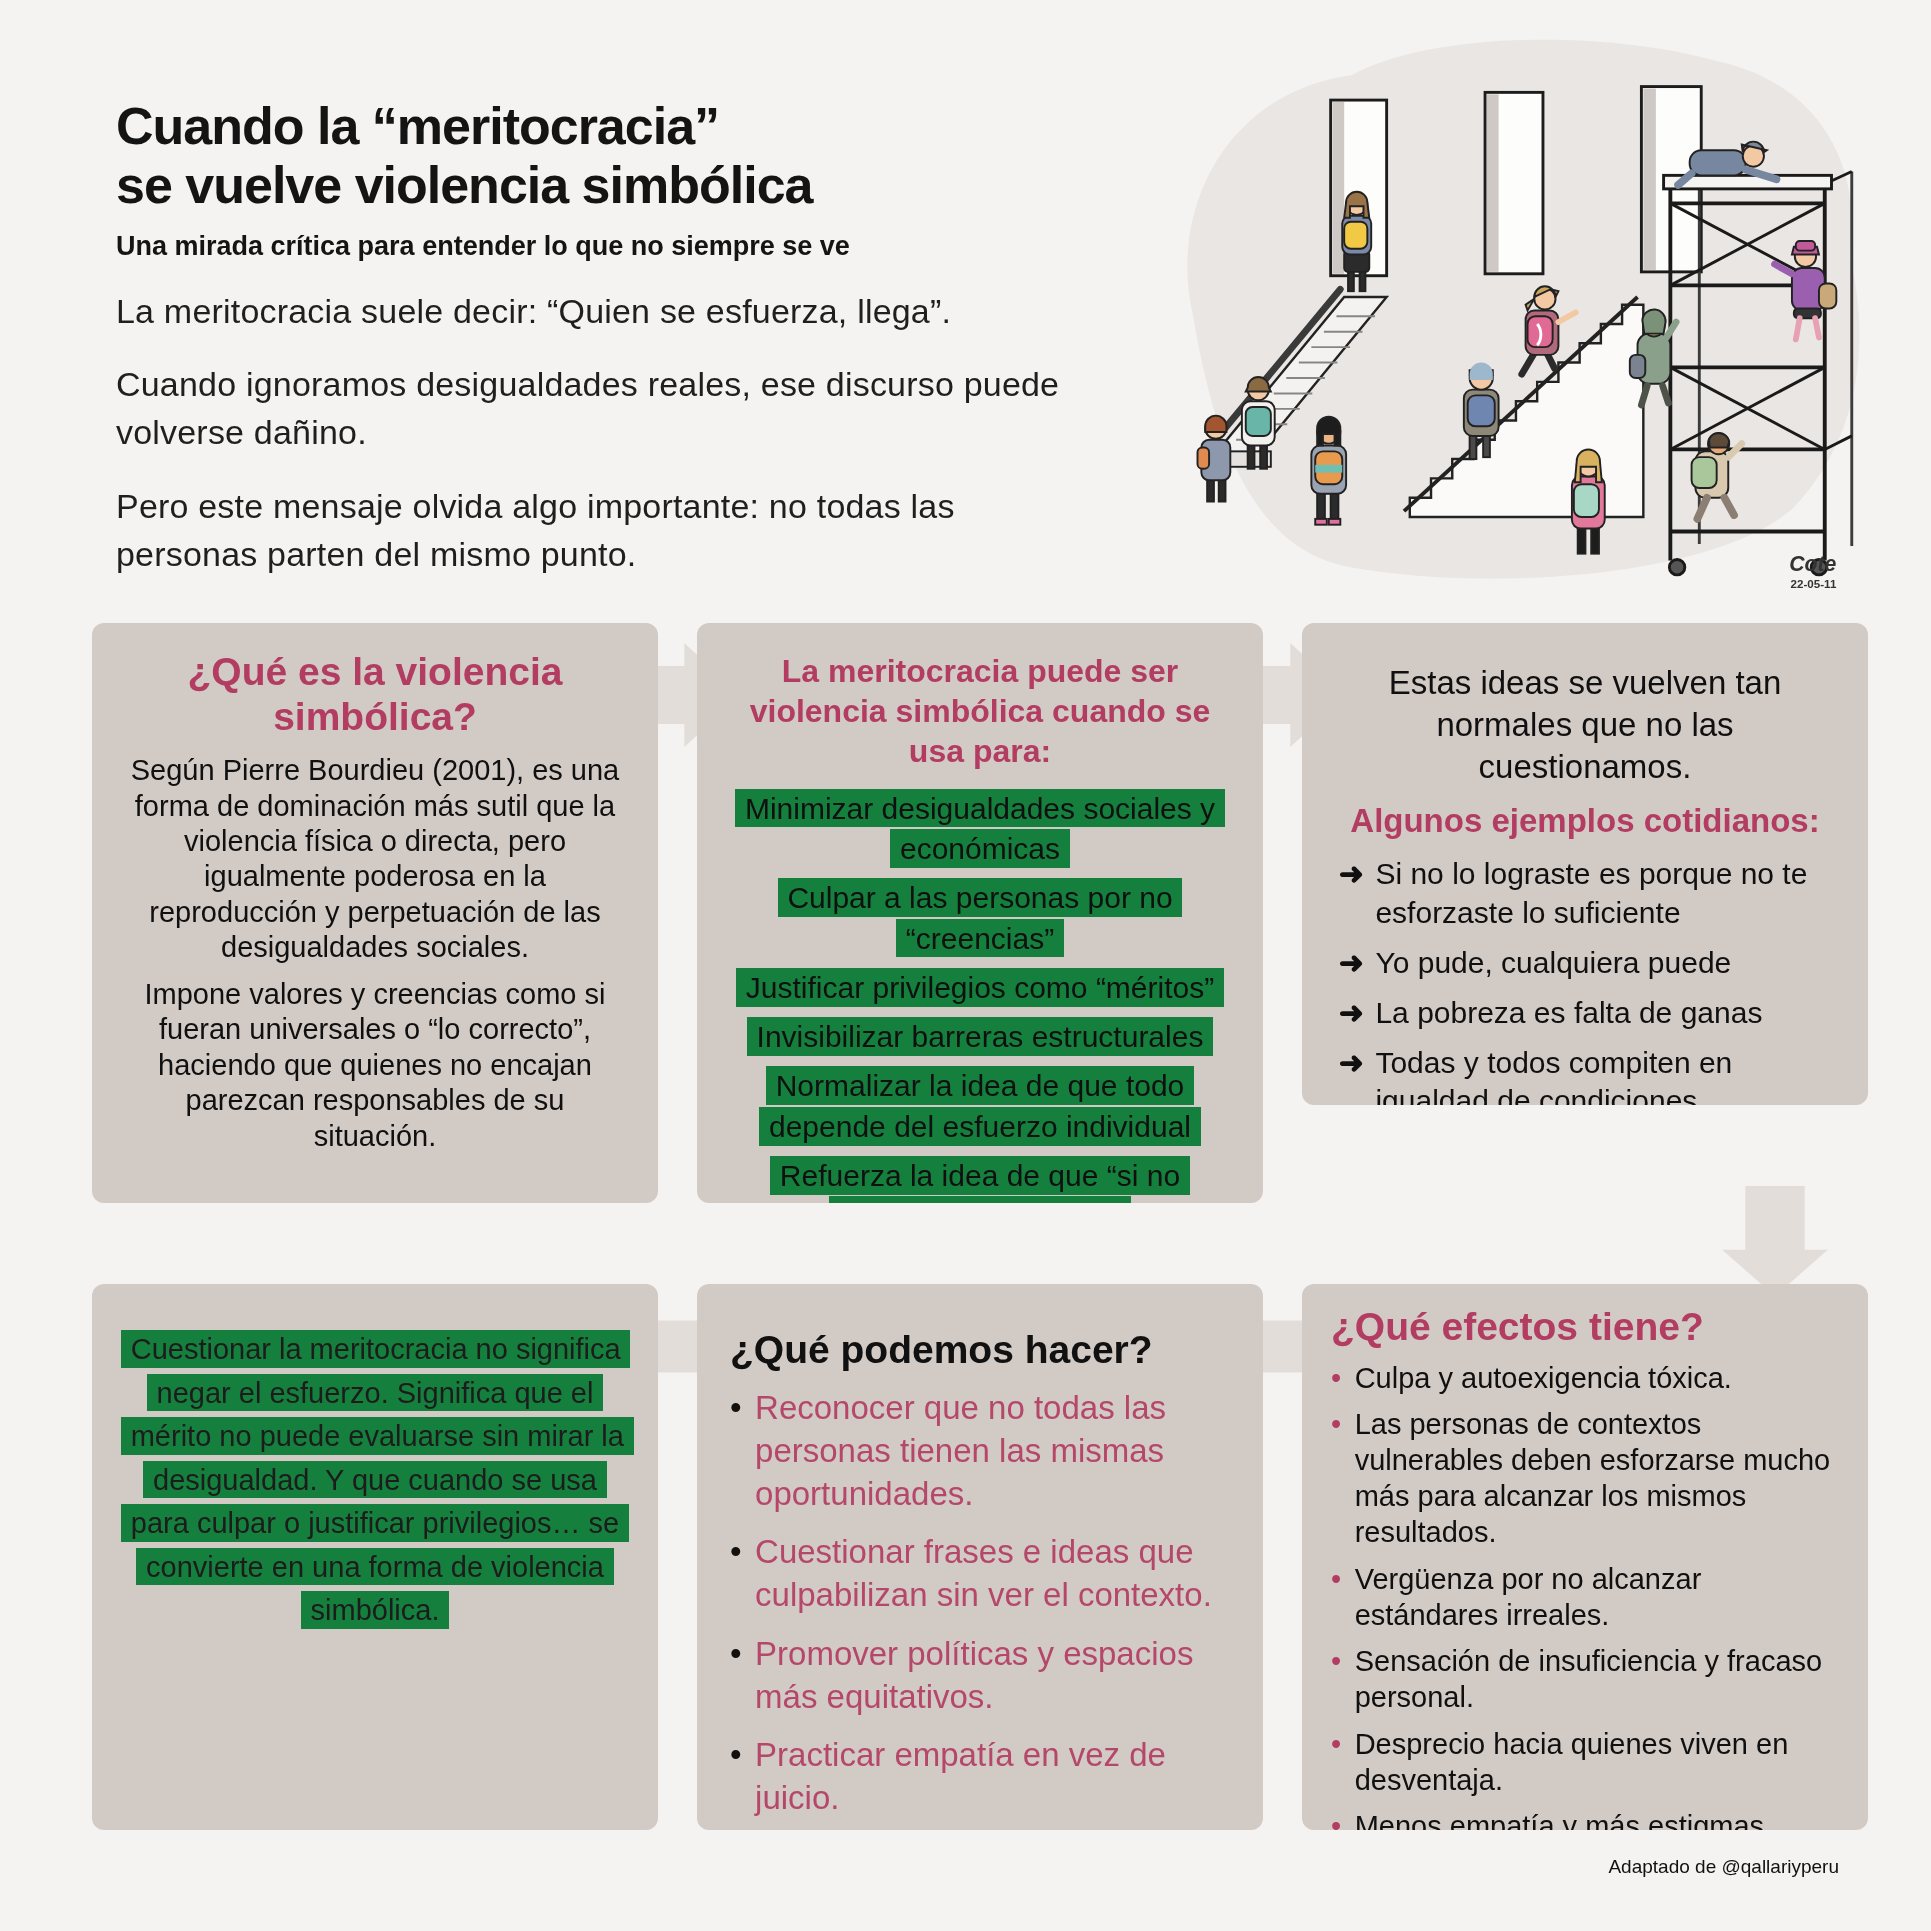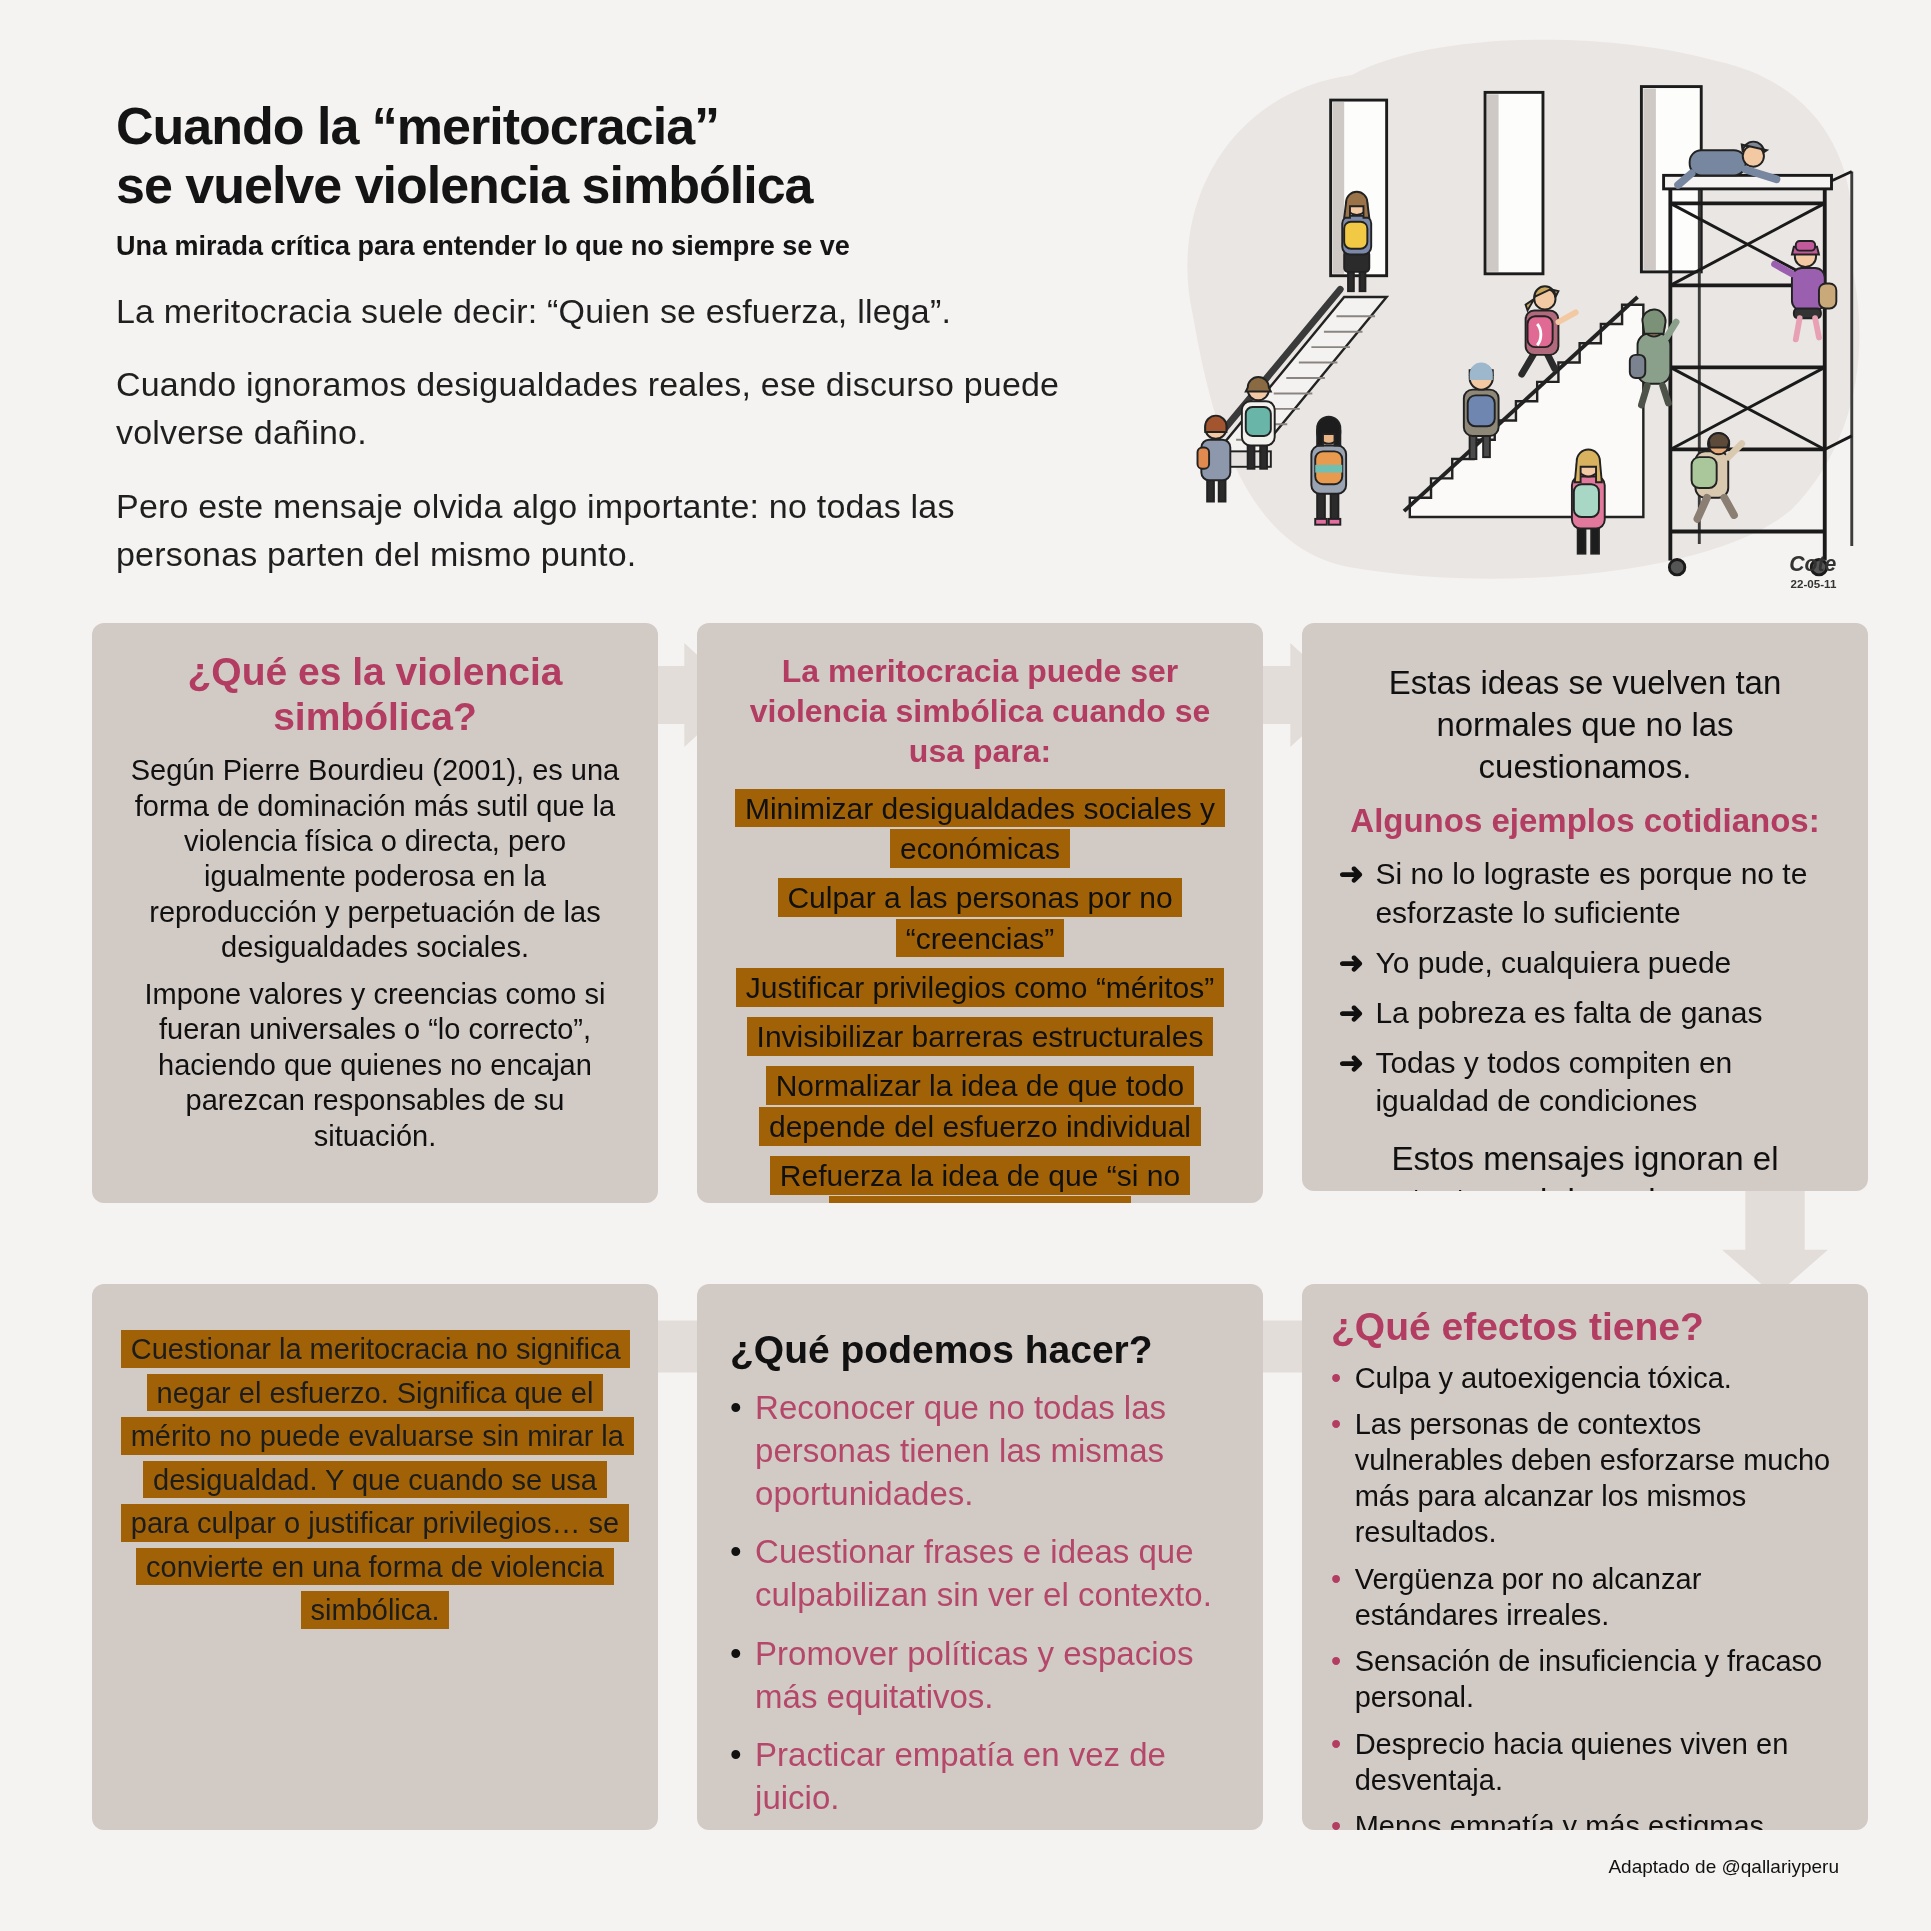--- a/index.html
+++ b/index.html
@@ -25,35 +25,35 @@
   
   .box{
     position:absolute;
     background:#d2cac5;
     border-radius:12px;
     box-sizing:border-box;
     overflow:hidden;
   }
   .b1{left:92px;top:623px;width:566px;height:580px;padding:27px 29px;}
   .b2{left:697px;top:623px;width:566px;height:580px;padding:3px 23px;}
-  .b3{left:1302px;top:623px;width:566px;height:568px;padding:29px 27px;}
+  .b3{left:1302px;top:623px;width:566px;height:482px;padding:29px 27px;}
   .b6{left:92px;top:1284px;width:566px;height:546px;padding:44px 29px;}
   .b5{left:697px;top:1284px;width:566px;height:546px;padding:44px 33px;}
   .b4{left:1302px;top:1284px;width:566px;height:546px;padding:21px 29px;}
 
   .pink{color:#b23c62;}
   .c{text-align:center;}
 
   .b1 h2{font-size:39px;line-height:1.15;margin:0 0 13.5px 0;font-weight:bold;}
   .b1 p{font-size:29px;line-height:1.22;margin:11.6px 0;color:#101010;}
 
   .b2 h2{font-size:32px;line-height:1.25;margin:25px 9.7px 17.4px 9.7px;font-weight:bold;}
   .hl-item{text-align:center;font-size:30px;line-height:1.35;margin:8.7px 0;color:#101010;}
   .hl{
-    background:#a16207;
+    background:#15803d;
     padding:2.9px 9.7px;
     box-decoration-break:clone;
     -webkit-box-decoration-break:clone;
   }
 
   .b3 .big{font-size:33px;line-height:1.28;margin:9.7px 0;color:#101010;}
   .b3 h3{font-size:33px;margin:13.5px 0 15.4px 0;font-weight:bold;}
   .ex{display:flex;gap:11.6px;font-size:30px;line-height:1.28;margin:11.6px 0 0 9.7px;color:#101010;}
   .am{font-weight:bold;flex:0 0 auto;}
 

